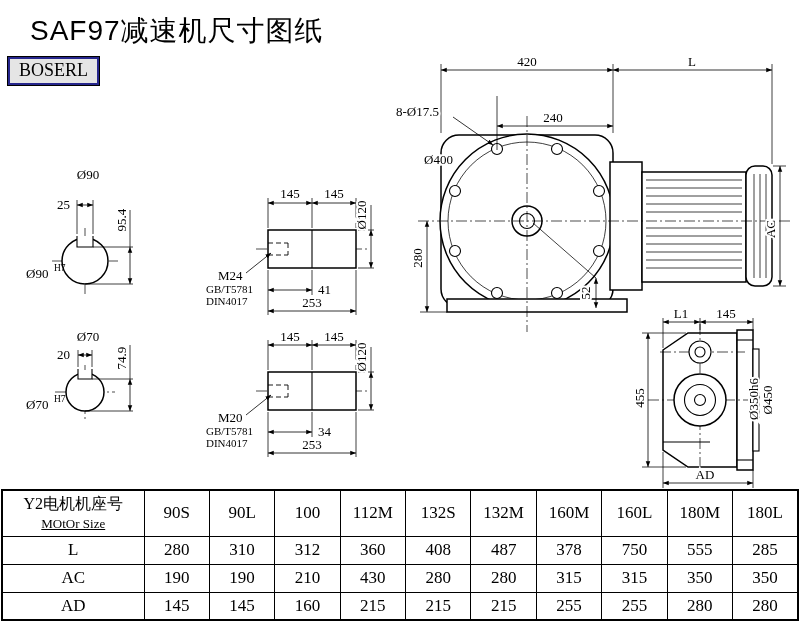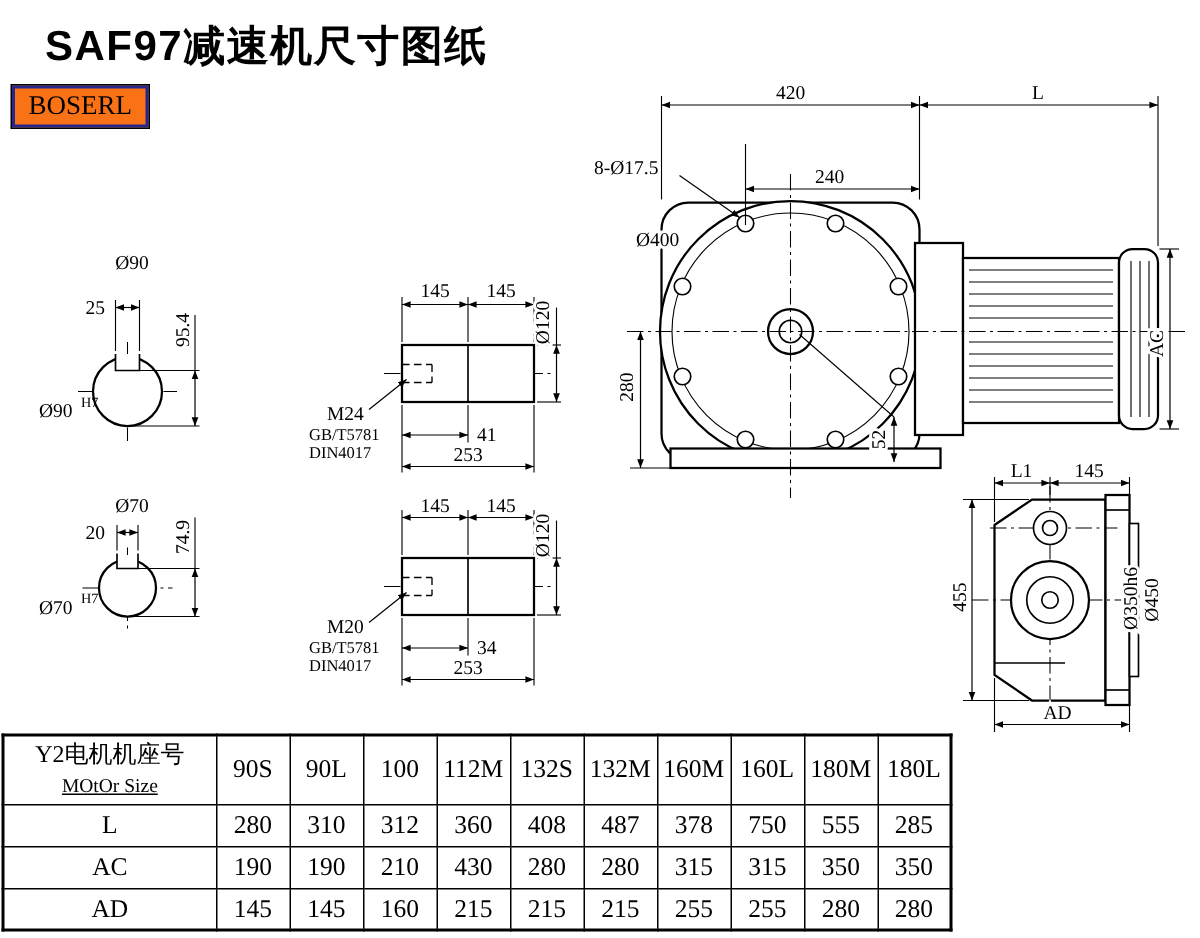--- a/index.html
+++ b/index.html
@@ -1,32 +1,32 @@
 <!DOCTYPE html>
 <html><head>
 <meta charset="utf-8">
 <style>
   * { margin:0; padding:0; box-sizing:border-box; }
   html,body { width:800px; height:625px; background:#ffffff; font-family:"Liberation Sans",sans-serif; position:relative; overflow:hidden; }
-  .page-title { position:absolute; left:30px; top:12px; font-size:28px; font-weight:bold; color:#000; letter-spacing:1px; }
-  .brand-box { position:absolute; left:8px; top:57px; border:2px solid #26268c; outline:1px solid #000; padding:1px 9px 2px 9px; font-family:"Liberation Serif",serif; font-size:18px; color:#000; background:#f97316; }
+  .page-title { position:absolute; left:30px; top:12px; font-size:28px; font-weight:normal; color:#000; letter-spacing:1px; }
+  .brand-box { position:absolute; left:8px; top:57px; border:2px solid #26268c; outline:1px solid #000; padding:1px 9px 2px 9px; font-family:"Liberation Serif",serif; font-size:18px; color:#000; background:#e5e5e5; }
   svg.drawing { position:absolute; left:0; top:0; }
   .olf  { stroke:#000; stroke-width:1.5; fill:#fff; }
   .ol2  { stroke:#000; stroke-width:1.1; fill:none; }
   .ol2f { stroke:#000; stroke-width:1.1; fill:#fff; }
   .thin { stroke:#000; stroke-width:0.75; fill:none; }
   .dim  { stroke:#000; stroke-width:0.8; fill:none; }
   .cl   { stroke:#000; stroke-width:0.7; fill:none; stroke-dasharray:11 3 2 3; }
   .hid  { stroke:#000; stroke-width:0.9; fill:none; stroke-dasharray:5 3; }
   text.d  { font-family:"Liberation Serif",serif; font-size:13px; fill:#000; }
   text.sm { font-family:"Liberation Serif",serif; font-size:11px; fill:#000; }
   text.sup{ font-family:"Liberation Serif",serif; font-size:9.5px; fill:#000; }
   text.bg { paint-order:stroke fill; stroke:#fff; stroke-width:4px; }
 
-  table.dim-table { position:absolute; left:1px; top:489px; width:634px; border-collapse:collapse; table-layout:fixed; font-family:"Liberation Serif",serif; color:#000; border:2px solid #000; background:#fff; }
+  table.dim-table { position:absolute; left:1px; top:489px; width:798px; border-collapse:collapse; table-layout:fixed; font-family:"Liberation Serif",serif; color:#000; border:2px solid #000; background:#fff; }
   table.dim-table th, table.dim-table td { border:1px solid #000; text-align:center; vertical-align:middle; padding:0; font-weight:normal; }
   table.dim-table tr.hdr th { height:46px; font-size:17px; }
   table.dim-table td { height:28px; font-size:17px; }
   .h1 { font-size:16px; line-height:21px; }
   .h2 { font-size:13px; line-height:20px; text-decoration:underline; }
 </style>
 </head>
 <body>
 
 <div class="page-title">SAF97减速机尺寸图纸</div>

